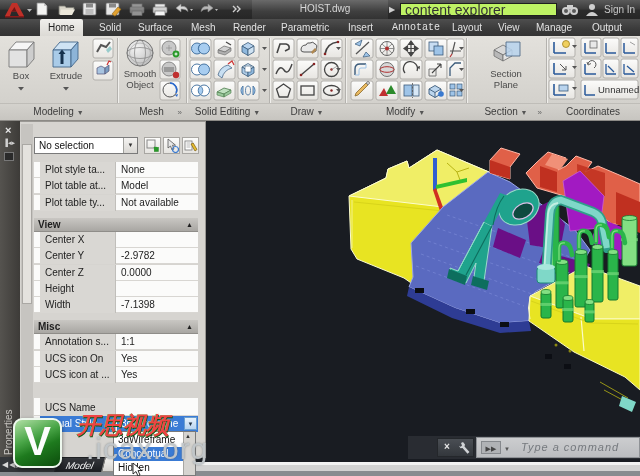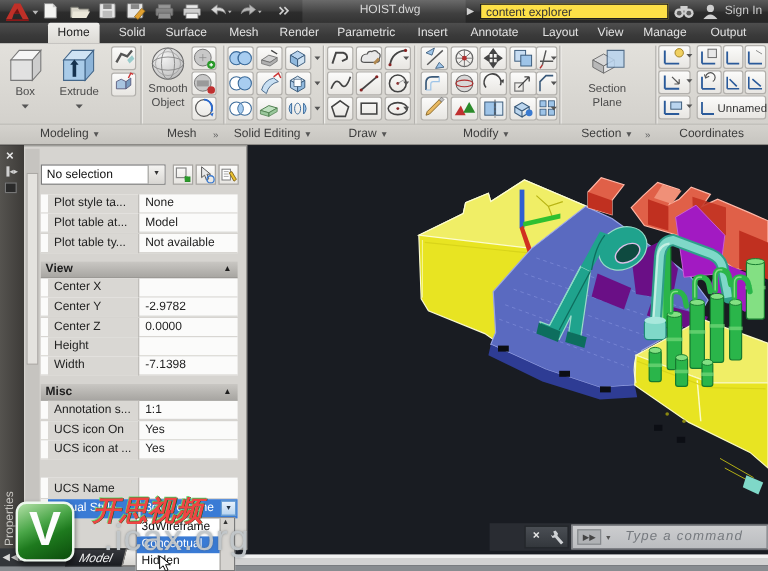--- a/index.html
+++ b/index.html
@@ -6,21 +6,21 @@
 html,body { width:640px; height:476px; overflow:hidden; }
 body { font-family:"Liberation Sans",sans-serif; position:relative; background:#191c22; }
 .abs { position:absolute; }
 
 
 #titlebar { left:0; top:0; width:640px; height:19px;
   background:linear-gradient(#5a5a5a 0%, #3c3c3c 45%, #2c2c2c 55%, #262626 100%); }
 #acad-logo { left:3px; top:1px; width:22px; height:17px; }
 #doc-title { left:280px; top:3px; width:90px; text-align:center; color:#d8d8d8; font-size:10px; }
 #search-arrow { left:389px; top:5px; color:#cfcfcf; font-size:8px; }
-#search-box { left:400px; top:3px; width:157px; height:13px; background:#fde047; border:1px solid #1e1e1e; font-size:10px; color:#333; padding:1px 0 0 4px; font-family:"Liberation Sans",sans-serif; }
+#search-box { left:400px; top:3px; width:157px; height:13px; background:#bef264; border:1px solid #1e1e1e; font-size:14px; color:#333; padding:1px 0 0 4px; font-family:"Liberation Sans",sans-serif; }
 #signin-label { left:604px; top:4px; color:#c9c9c9; font-size:10px; }
 
 
 #tabbar { left:0; top:19px; width:640px; height:17px; background:linear-gradient(#4e4e4e, #3a3a3a 60%, #333333); }
 .rtab { position:absolute; top:0; height:17px; line-height:17px; padding:0 8px; font-size:10px; color:#e2e2e2; }
 .rtab.active { background:linear-gradient(#f0efec,#dcdad5); color:#222; border-radius:2px 2px 0 0; }
 
 
 #ribbon { left:0; top:36px; width:640px; height:85px; background:linear-gradient(#e3e1dc,#d5d3ce 70%,#cfcdc8); border-bottom:1px solid #8c8a86; }
 .panel-sep { position:absolute; top:2px; width:1px; height:80px; background:#b4b2ae; box-shadow:1px 0 0 #f0efec; }
@@ -165,21 +165,21 @@
 <div class="abs" id="signin-label">Sign In</div>
 
 <div class="abs" id="tabbar">
     <div class="rtab active" style="left: 40px;">Home</div>
     <div class="rtab" style="left: 91px;">Solid</div>
     <div class="rtab" style="left: 130px;">Surface</div>
     <div class="rtab" style="left: 183px;">Mesh</div>
     <div class="rtab" style="left: 225px;">Render</div>
     <div class="rtab" style="left: 273px;">Parametric</div>
     <div class="rtab" style="left: 340px;">Insert</div>
-    <div class="rtab" style="left: 384px;">Annotate</div>
+    <div class="rtab" style="left: 384px; font-family: Liberation Mono, monospace;">Annotate</div>
     <div class="rtab" style="left: 444px;">Layout</div>
     <div class="rtab" style="left: 490px;">View</div>
     <div class="rtab" style="left: 528px;">Manage</div>
     <div class="rtab" style="left: 584px;">Output</div>
   </div>
 
 <div class="abs" id="ribbon">
     <div class="panel-sep" style="left: 117px;"></div>
     <div class="panel-sep" style="left: 186px;"></div>
     <div class="panel-sep" style="left: 269px;"></div>

